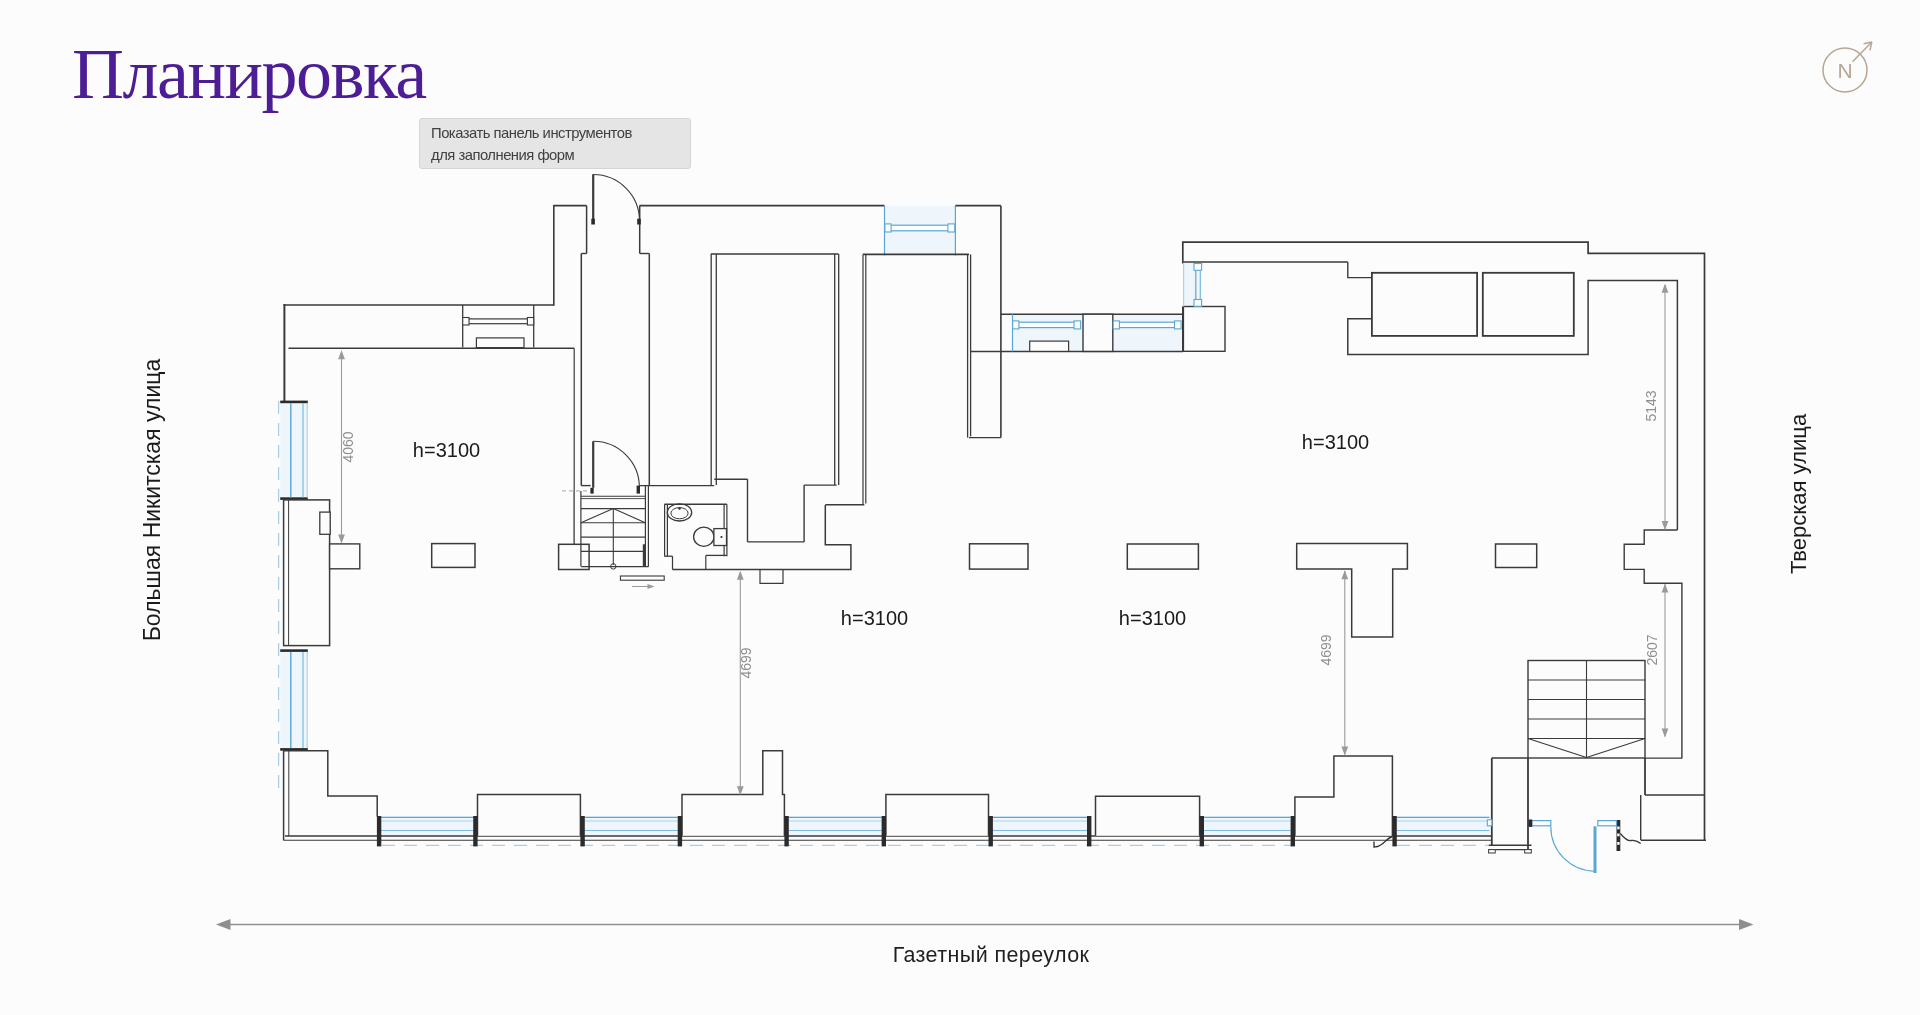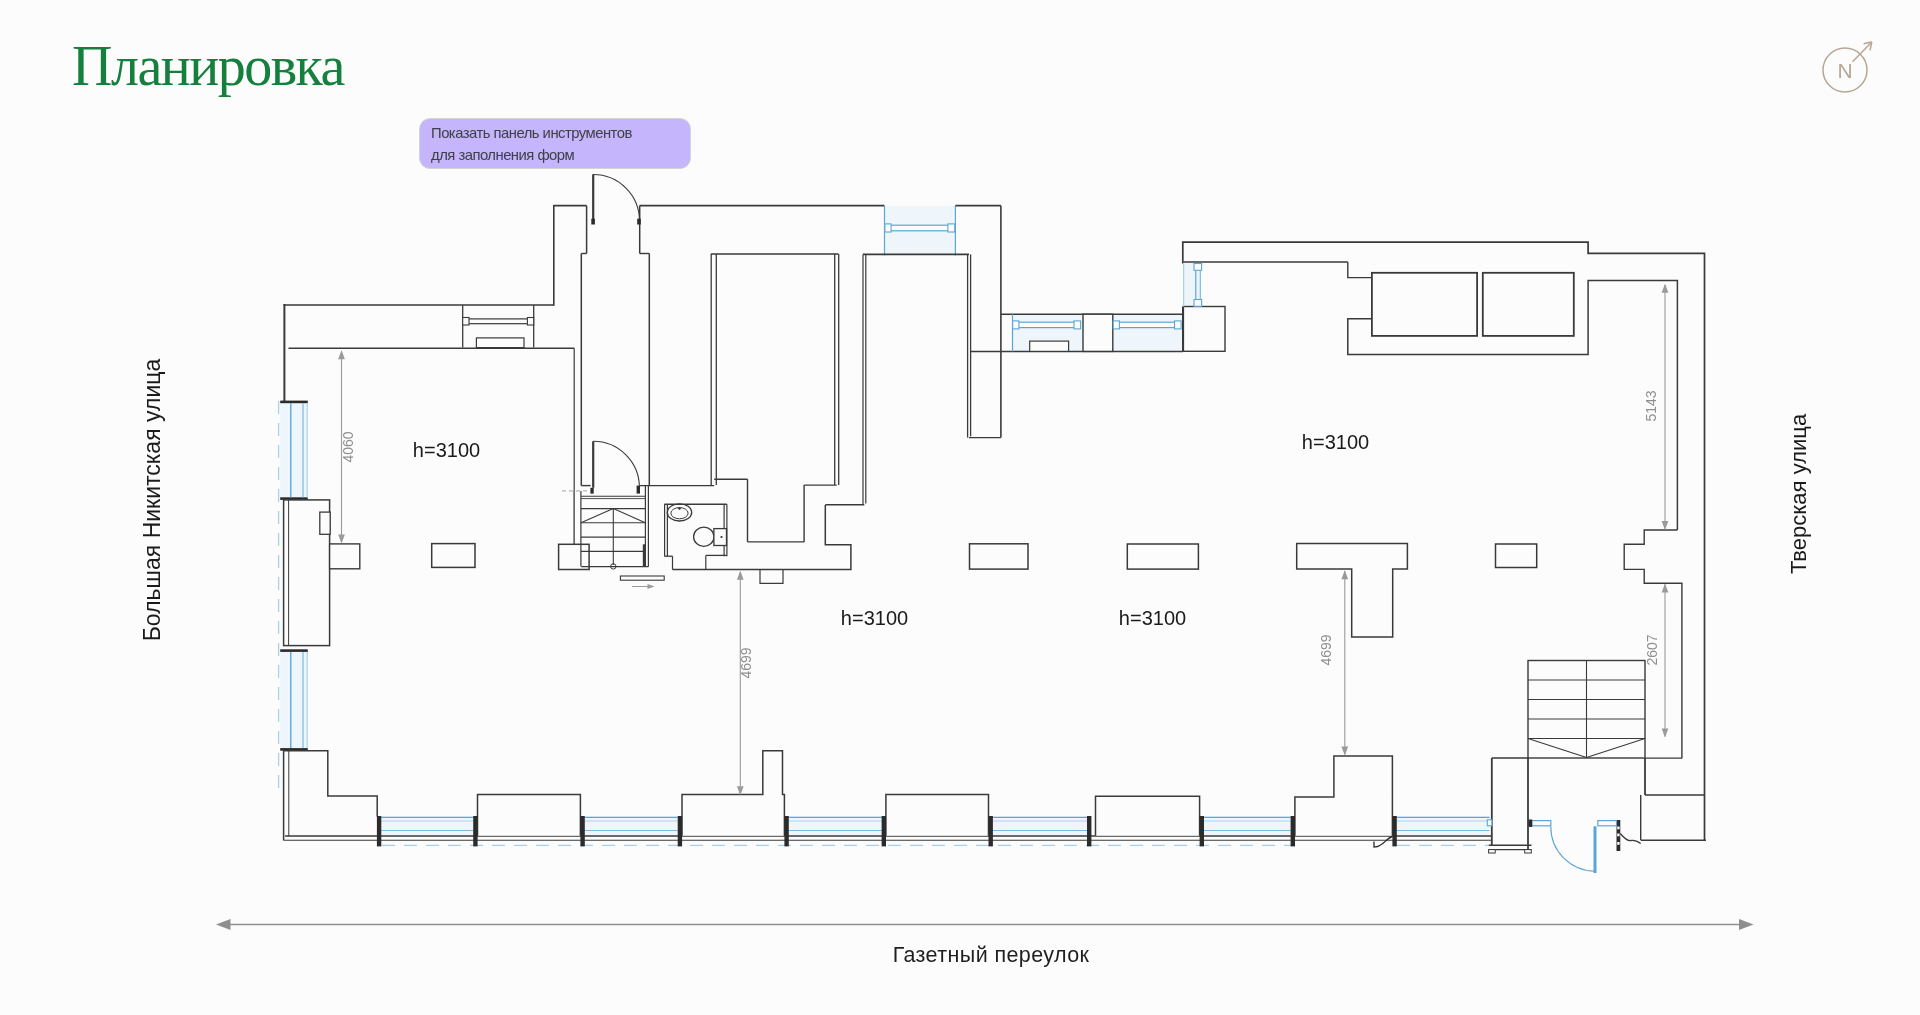--- a/index.html
+++ b/index.html
@@ -1,17 +1,17 @@
 <!DOCTYPE html>
 <html><head>
 <meta charset="utf-8">
 <style>
 html,body{margin:0;padding:0;background:#fcfcfc;width:1920px;height:1015px;overflow:hidden}
-.title{position:absolute;left:72px;top:38px;font-family:"Liberation Serif",serif;font-size:56px;line-height:1;color:#15803d;letter-spacing:-1.5px}
-.tip{position:absolute;left:419px;top:118px;width:272px;height:51px;background:#c4b5fd;border:1px solid #d4d4d2;border-radius:11px;box-sizing:border-box;font-family:"Liberation Sans",sans-serif;font-size:14.8px;letter-spacing:-0.5px;line-height:22px;color:#3e4042;padding:3px 0 0 11px}
+.title{position:absolute;left:72px;top:38px;font-family:"Liberation Serif",serif;font-size:72px;line-height:1;color:#4c1d95;letter-spacing:-1.5px}
+.tip{position:absolute;left:419px;top:118px;width:272px;height:51px;background:#e5e5e5;border:1px solid #d4d4d2;border-radius:3px;box-sizing:border-box;font-family:"Liberation Sans",sans-serif;font-size:14.8px;letter-spacing:-0.5px;line-height:22px;color:#3e4042;padding:3px 0 0 11px}
 .street{position:absolute;font-family:"Liberation Sans",sans-serif;color:#1b1b1b;white-space:nowrap}
 svg{position:absolute;left:0;top:0}
 </style>
 </head>
 <body>
 <svg width="1920" height="1015" viewBox="0 0 1920 1015" fill="none">
 
 <g fill="#eef6fc" stroke="none">
   <rect x="280.2" y="402.8" width="27.6" height="95.2"></rect>
   <rect x="280.2" y="651.9" width="27.6" height="96.2"></rect>

